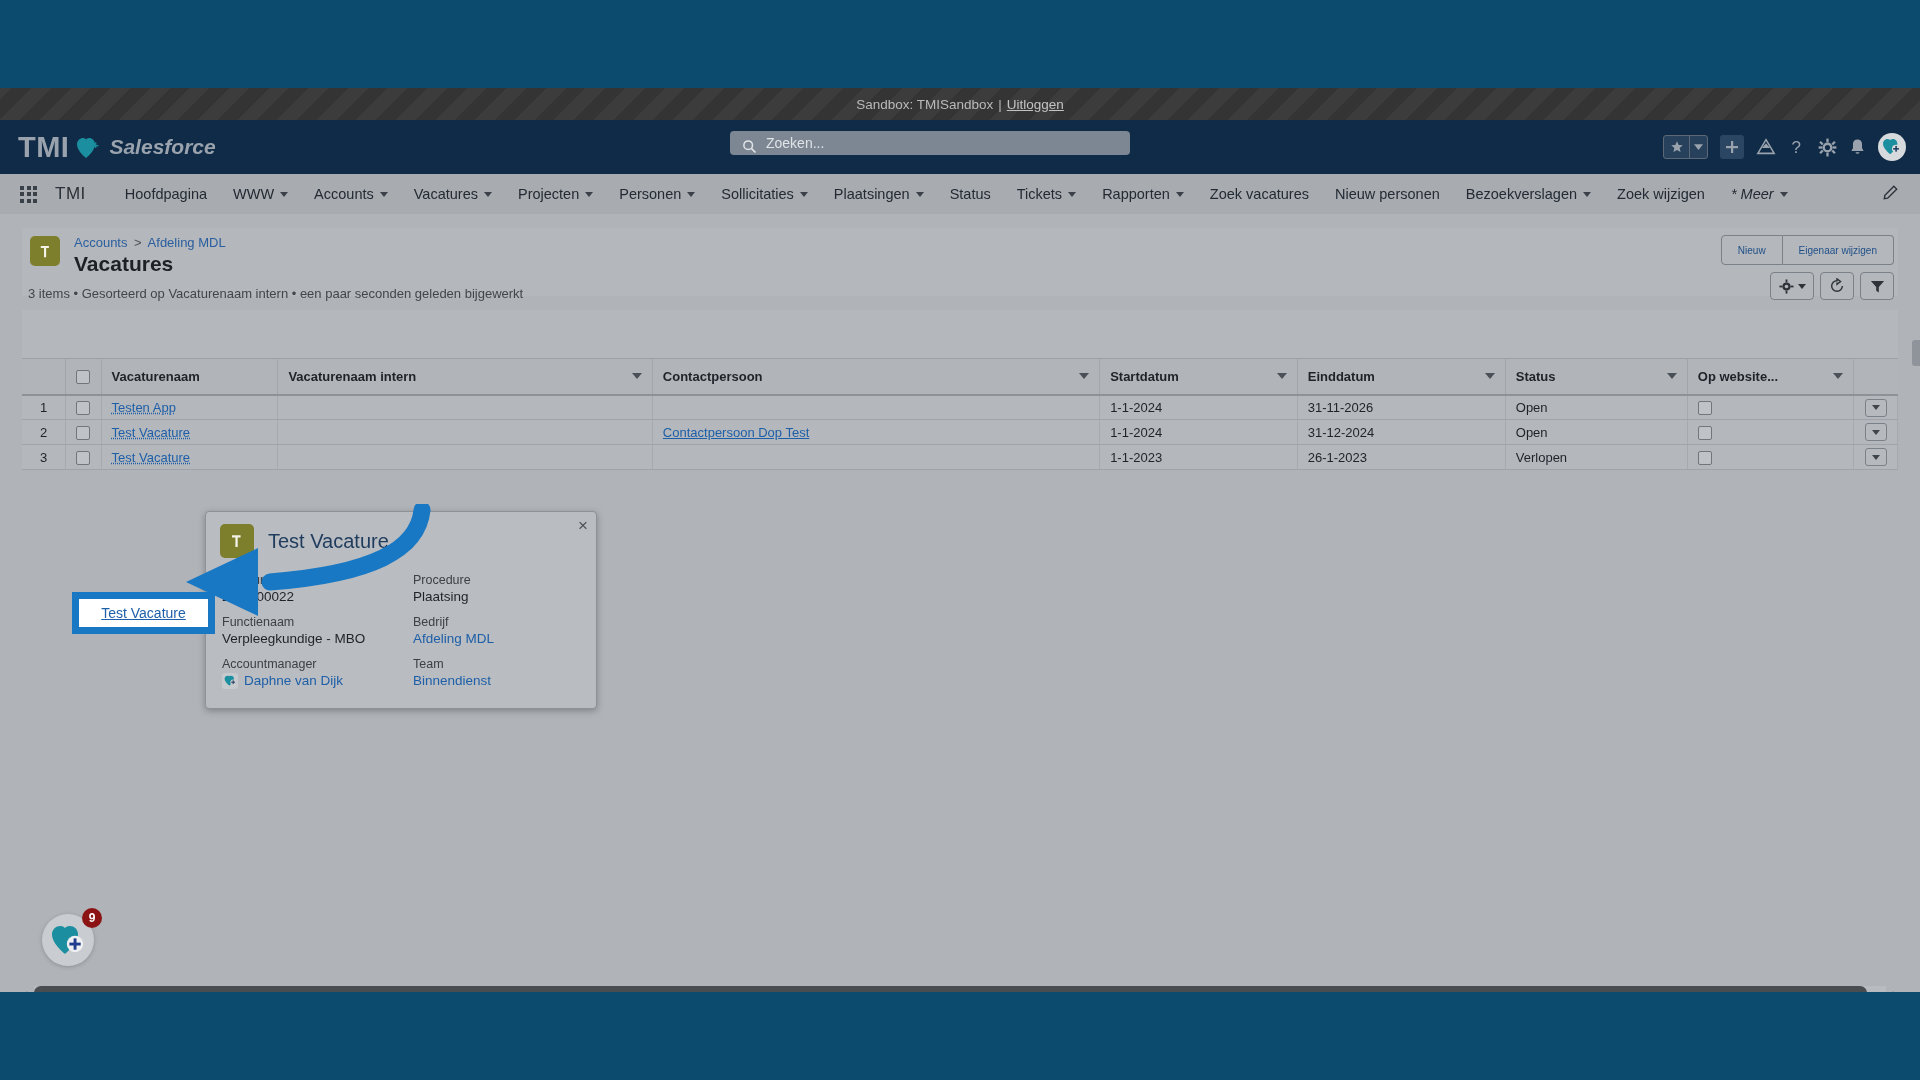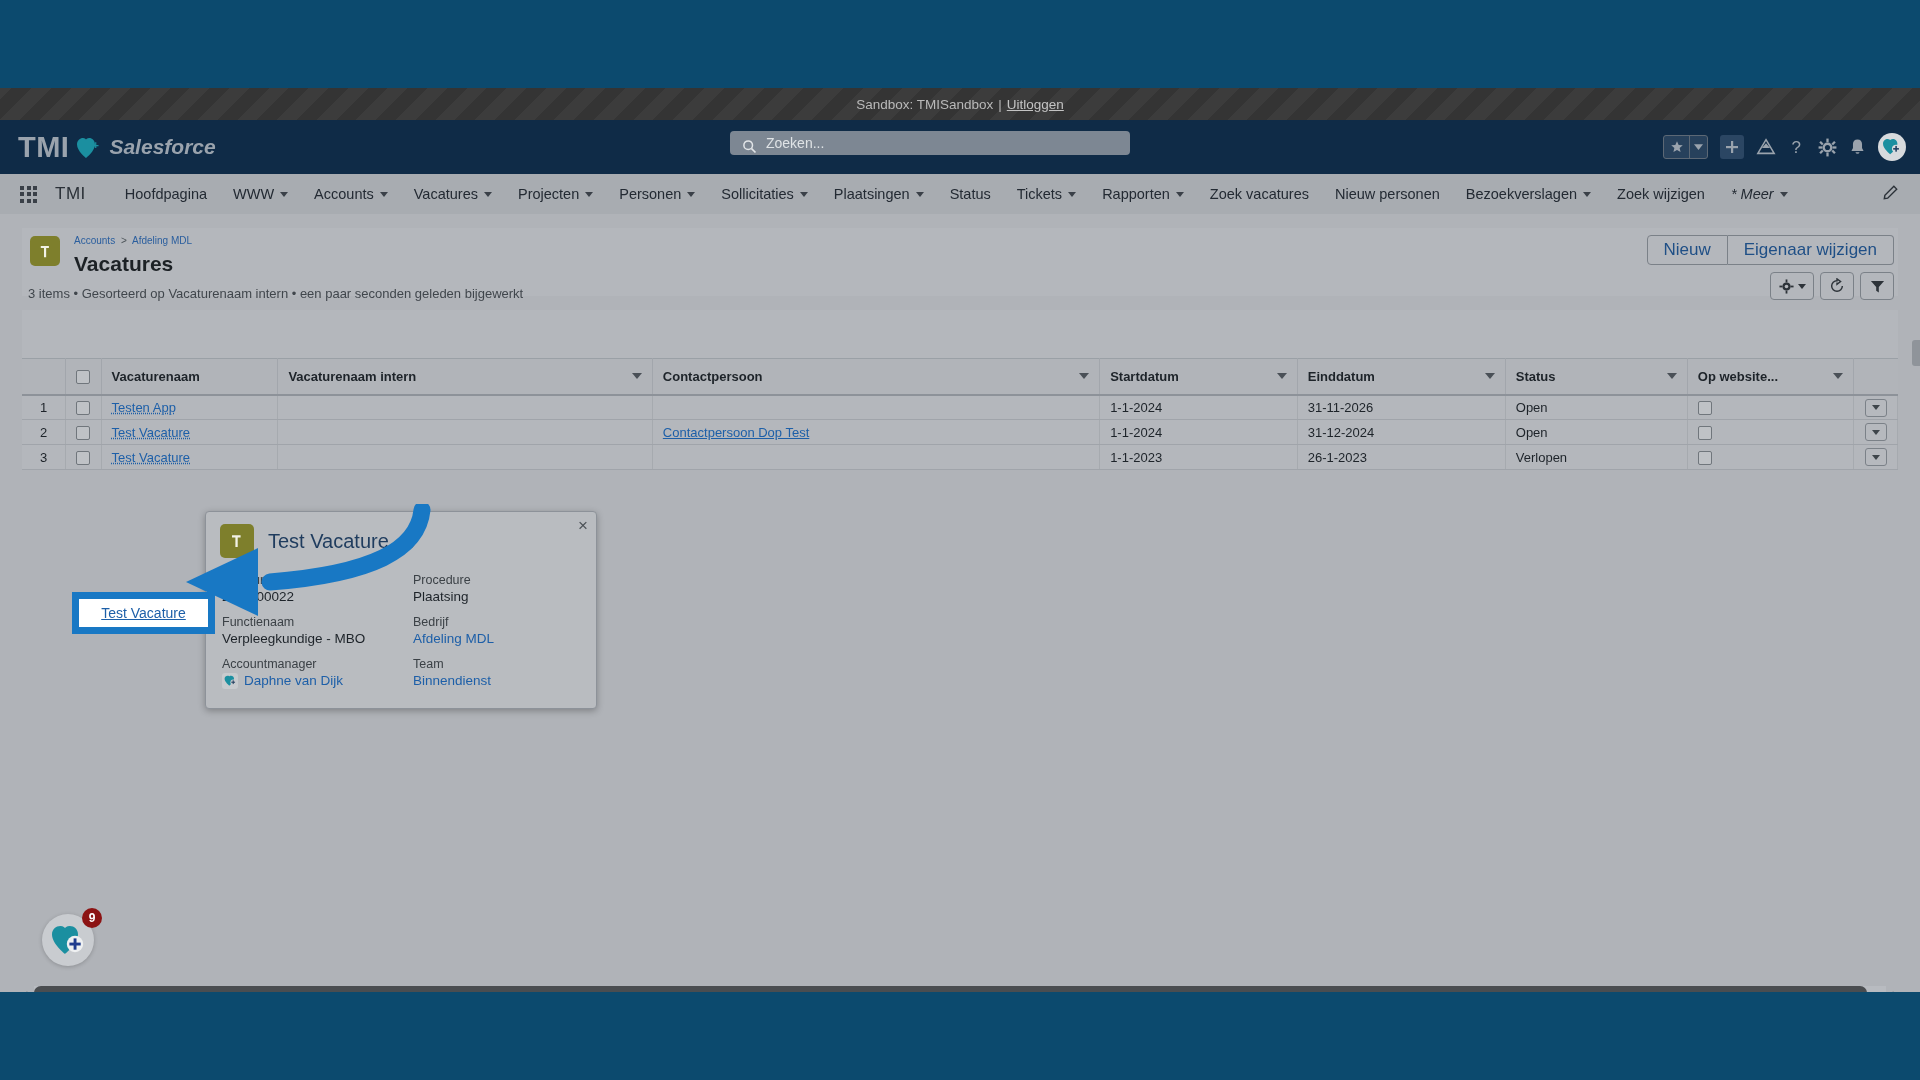--- a/index.html
+++ b/index.html
@@ -180,21 +180,21 @@
   }
   .obj-icon {
     position: absolute; left: 8px; top: 8px;
     width: 30px; height: 30px;
     background: #7e7f2c;
     border-radius: 5px;
     display: flex; align-items: center; justify-content: center;
   }
   .breadcrumb {
     position: absolute; left: 52px; top: 7px;
-    font-size: 10px; color: #1b5297;
+    font-size: 13px; color: #1b5297;
   }
   .breadcrumb a { color: #2a5e9e; text-decoration: none; cursor: pointer; }
   .breadcrumb .sep { color: #4c5358; margin: 0 3px; }
   .page-title {
     position: absolute; left: 52px; top: 24px;
     font-size: 21px; font-weight: bold; color: #1c2125;
   }
   .page-meta {
     position: absolute; left: 6px; top: 58px;
     font-size: 13px; color: #40464c;
@@ -203,21 +203,21 @@
   .header-actions {
     position: absolute; right: 4px; top: 7px;
     display: flex;
   }
   .btn {
     height: 30px;
     padding: 0 16px;
     background: #b4b7bc;
     border: 1px solid #7b8188;
     color: #1f4f86;
-    font-size: 17px;
+    font-size: 10px;
     display: flex; align-items: center; justify-content: center;
     cursor: pointer;
     font-family: "Liberation Sans", sans-serif;
   }
   .btn:first-child { border-radius: 4px 0 0 4px; }
   .btn:last-child { border-radius: 0 4px 4px 0; border-left: none; }
   .header-tools {
     position: absolute; right: 4px; top: 44px;
     display: flex; gap: 6px;
   }

